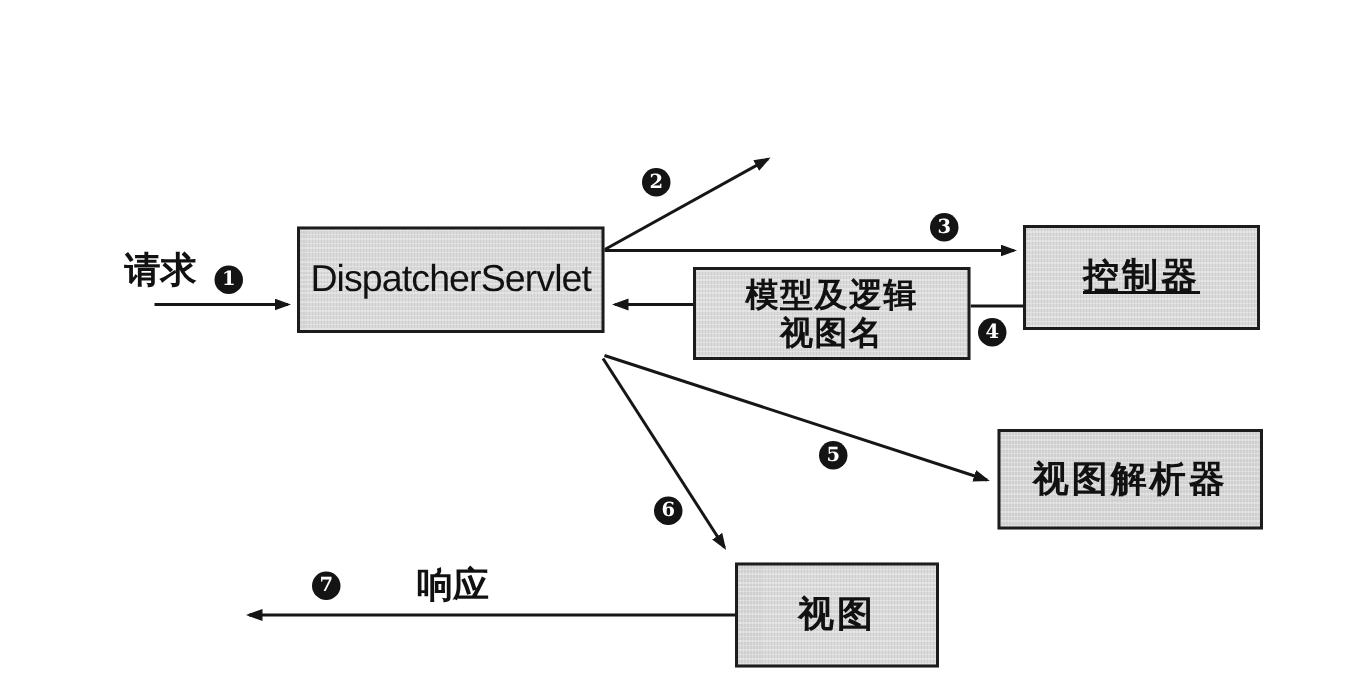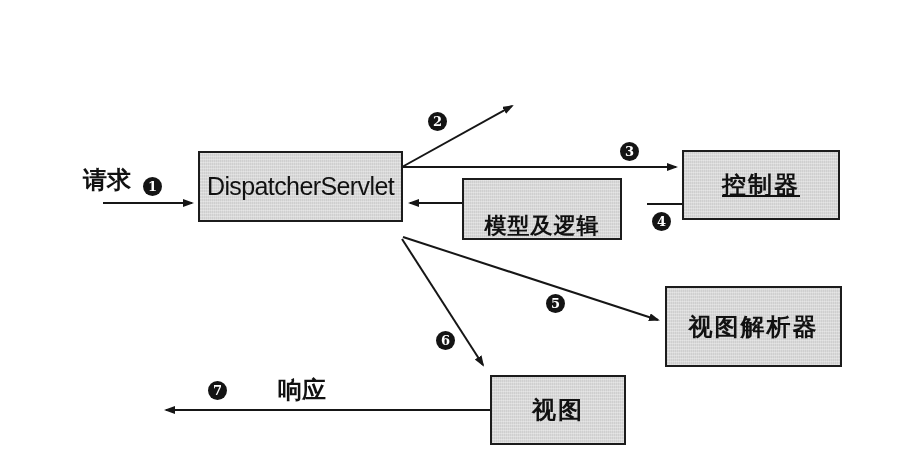--- a/index.html
+++ b/index.html
@@ -48,22 +48,22 @@
   .node .cn.small { font-size: 22px; letter-spacing: 1px; }
   .node .en {
     font-weight: 400;
     font-size: 25px;
     letter-spacing: -0.6px;
     white-space: nowrap;
   }
   #box-dispatcher    { left: 198px; top: 151px; width: 205px; height: 71px; }
   #box-handler-map   { left: 521px; top:  30px; width: 142px; height: 71px; }
   #box-controller    { left: 682px; top: 150px; width: 158px; height: 70px; text-decoration: underline; }
-  #box-model-view    { left: 462px; top: 178px; width: 160px; height: 62px; justify-content: flex-end; }
-  #box-view-resolver { left: 665px; top: 286px; width: 177px; height: 81px; }
+  #box-model-view    { left: 462px; top: 178px; width: 185px; height: 62px; }
+  #box-view-resolver { left: 665px; top: 286px; width: 177px; height: 67px; }
   #box-view          { left: 490px; top: 375px; width: 136px; height: 70px; }
 
   .flow-label {
     position: absolute;
     font-weight: 700;
     font-size: 24px;
     color: #111;
     z-index: 2;
     white-space: nowrap;
   }
@@ -126,20 +126,21 @@
     <span class="en">DispatcherServlet</span>
   </div>
 
 
   <div class="node" id="box-controller">
     <span class="cn">控制器</span>
   </div>
 
   <div class="node" id="box-model-view">
     <span class="cn small">模型及逻辑</span>
+    <span class="cn small">视图名</span>
   </div>
 
   <div class="node" id="box-view-resolver">
     <span class="cn">视图解析器</span>
   </div>
 
   <div class="node" id="box-view">
     <span class="cn">视图</span>
   </div>
 

